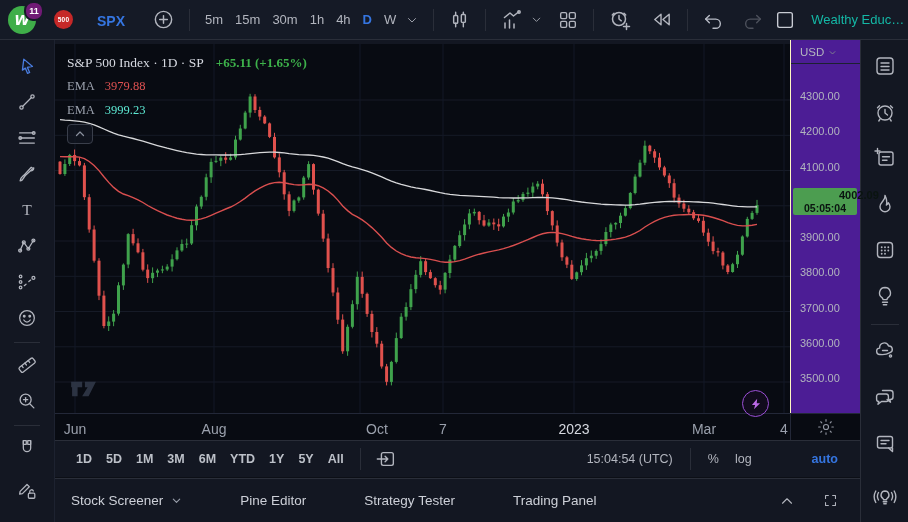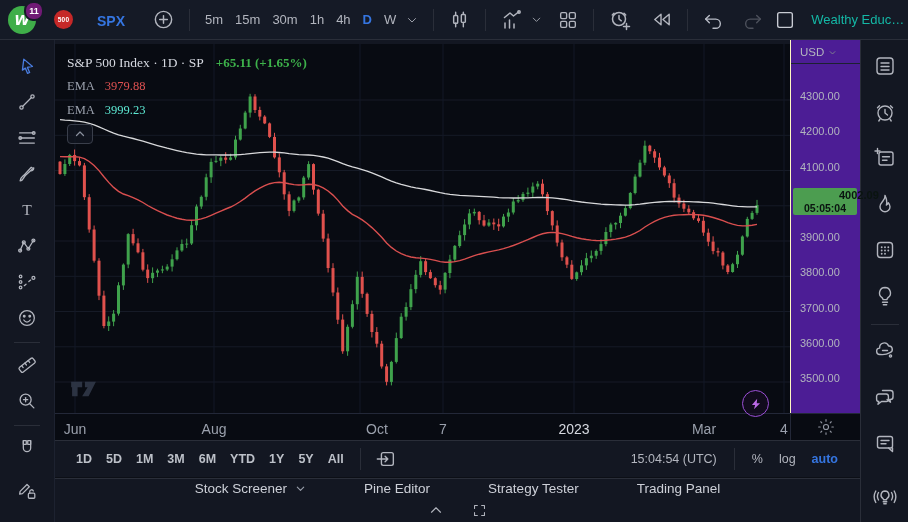--- a/index.html
+++ b/index.html
@@ -60,24 +60,24 @@
   #time-axis{position:absolute;top:373px;left:0;width:735px;height:27px;background:#080b12;border-top:1px solid #232838;box-sizing:border-box;}
   .ttick{position:absolute;top:7px;font-size:14px;color:#9aa0ac;transform:translateX(-50%);}
   .ttick.major{color:#d6d9e0;}
   #axis-corner{position:absolute;top:373px;left:735px;width:70px;height:27px;background:#080b12;border-top:1px solid #232838;border-left:1px solid #232838;box-sizing:border-box;display:flex;align-items:center;justify-content:center;cursor:pointer;}
 
   
   #range-toolbar{position:absolute;top:400px;left:0;width:805px;height:38px;background:#131722;border-top:1px solid #2a2e39;border-bottom:1px solid #0c0f16;box-sizing:border-box;display:flex;align-items:center;padding:0 14px;}
   .rbtn{font-size:12.5px;font-weight:600;color:#bcc0c8;background:none;border:none;padding:4px 7px;border-radius:4px;cursor:pointer;}
   #rt-spacer{flex:1;}
   .rt-text{font-size:12.5px;color:#b2b5be;cursor:pointer;padding:0 8px;background:none;border:none;}
-  .rt-text.blue{color:#3575e0;font-weight:600;}
+  .rt-text.blue{color:#3575e0;font-weight:600;margin-left:44px;}
 
   
-  #bottom-panel{position:absolute;top:438px;left:0;width:805px;height:44px;background:#131722;border-top:1px solid #2a2e39;box-sizing:border-box;display:flex;align-items:center;padding:0 16px;flex-direction:column;}
+  #bottom-panel{position:absolute;top:438px;left:0;width:805px;height:44px;background:#131722;border-top:1px solid #2a2e39;box-sizing:border-box;display:flex;align-items:center;padding:0 16px;}
   #bottom-tabs{display:flex;align-items:center;gap:58px;flex:1;}
   .btab{display:flex;align-items:center;gap:8px;font-size:13.5px;color:#cdd0d8;background:none;border:none;cursor:pointer;padding:0;}
   #panel-right{display:flex;align-items:center;gap:16px;}
 </style>
 </head>
 <body>
 
 <div id="app">
 
   <header id="topbar">

